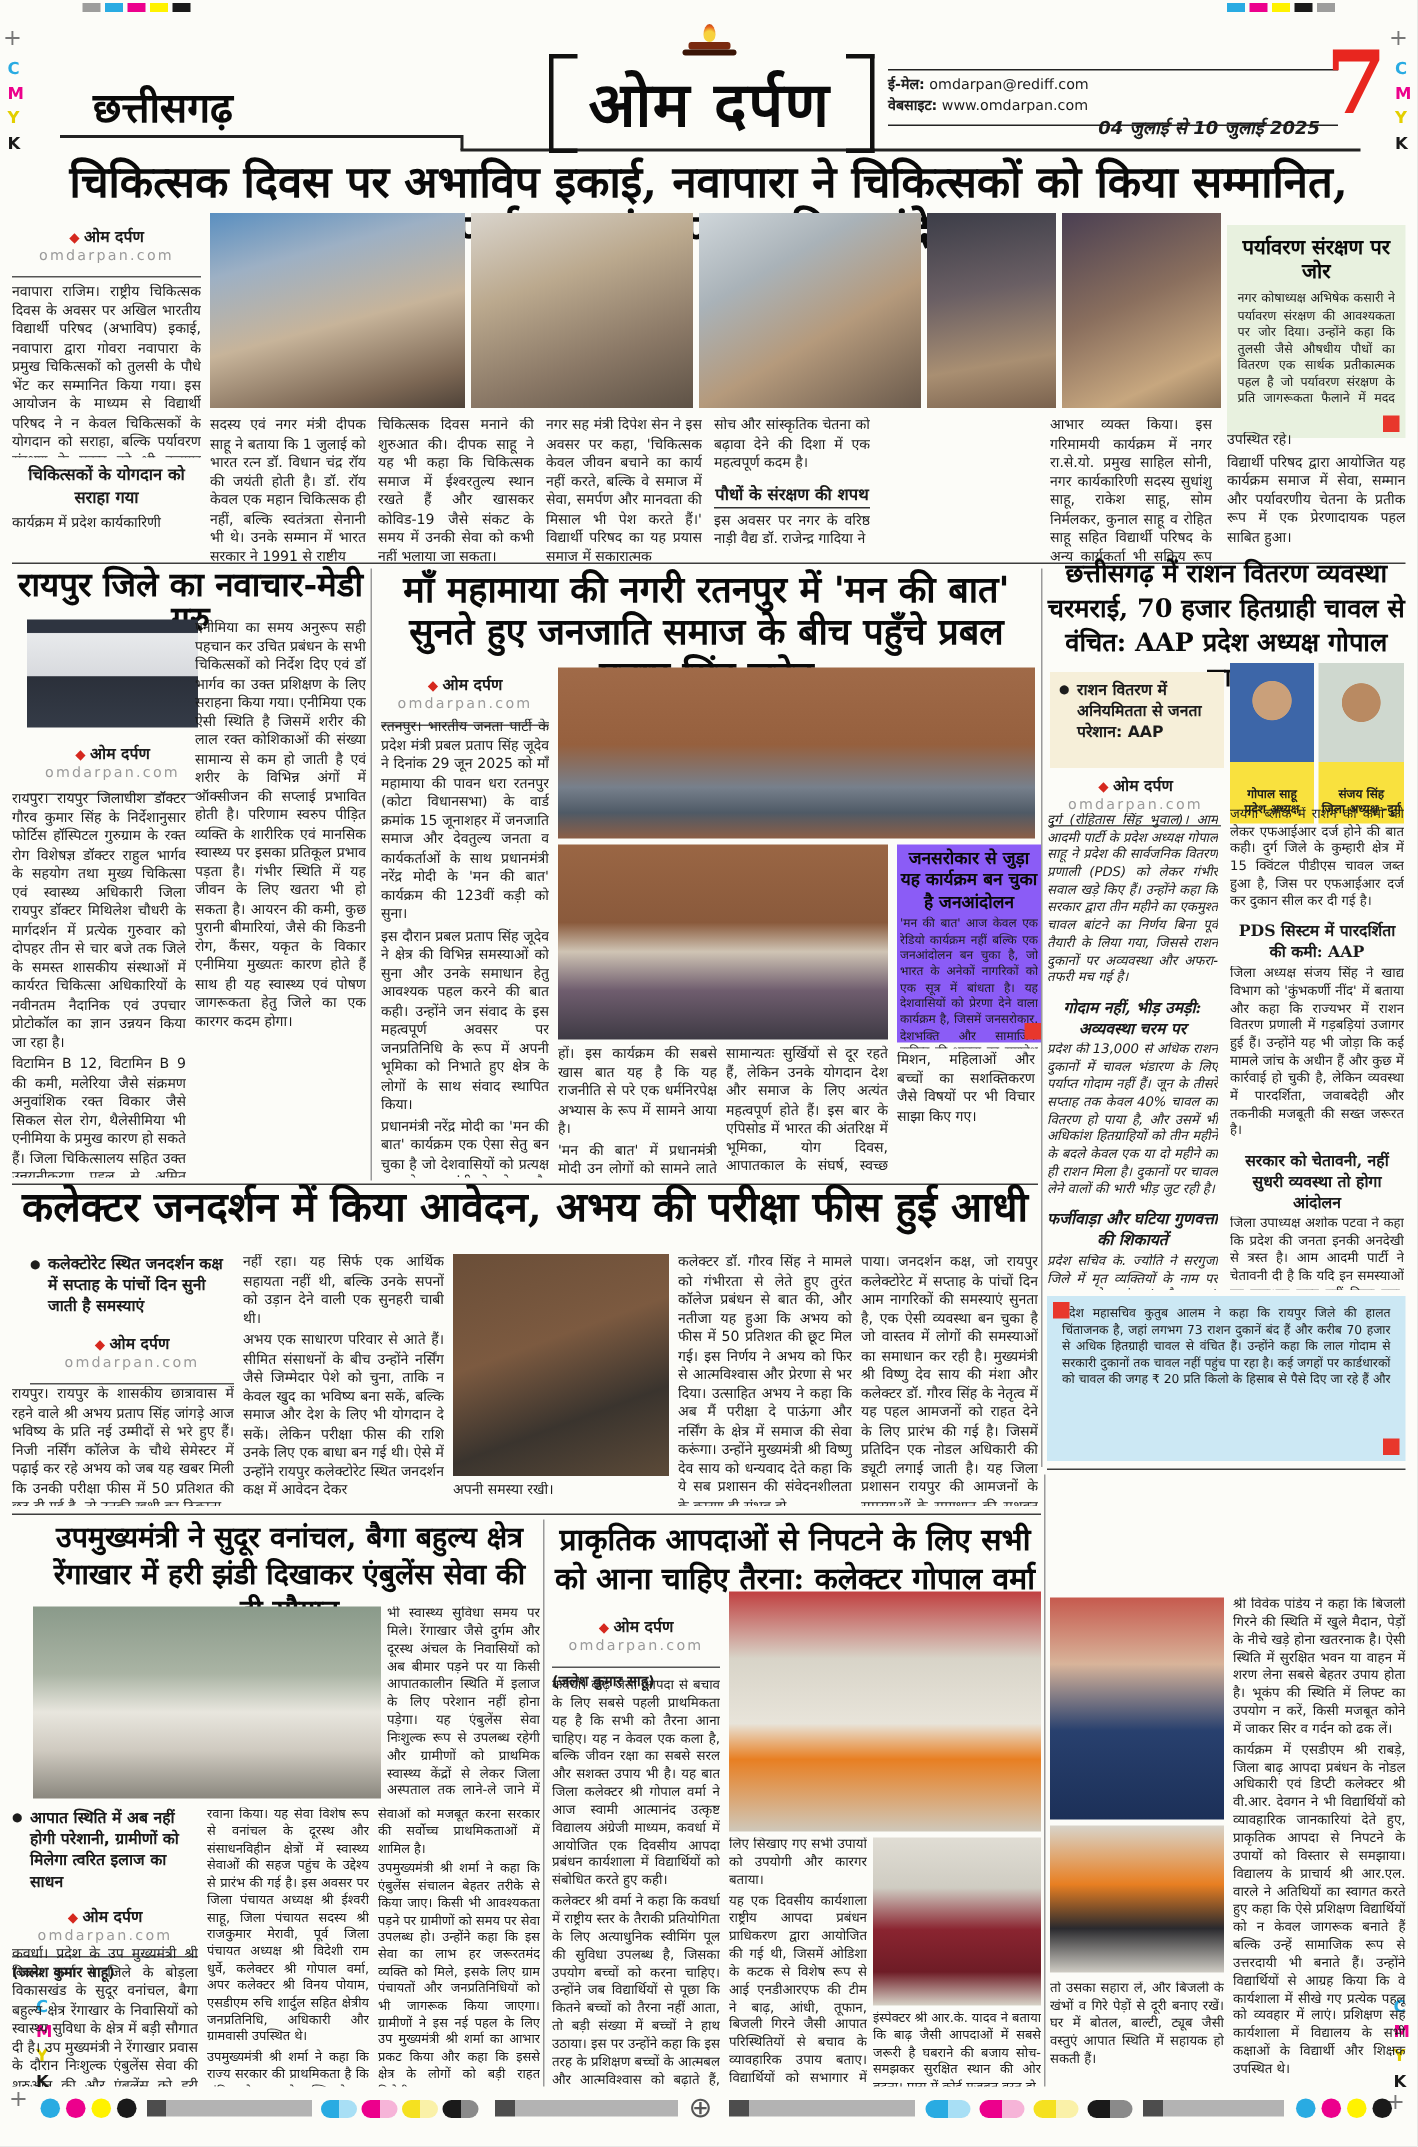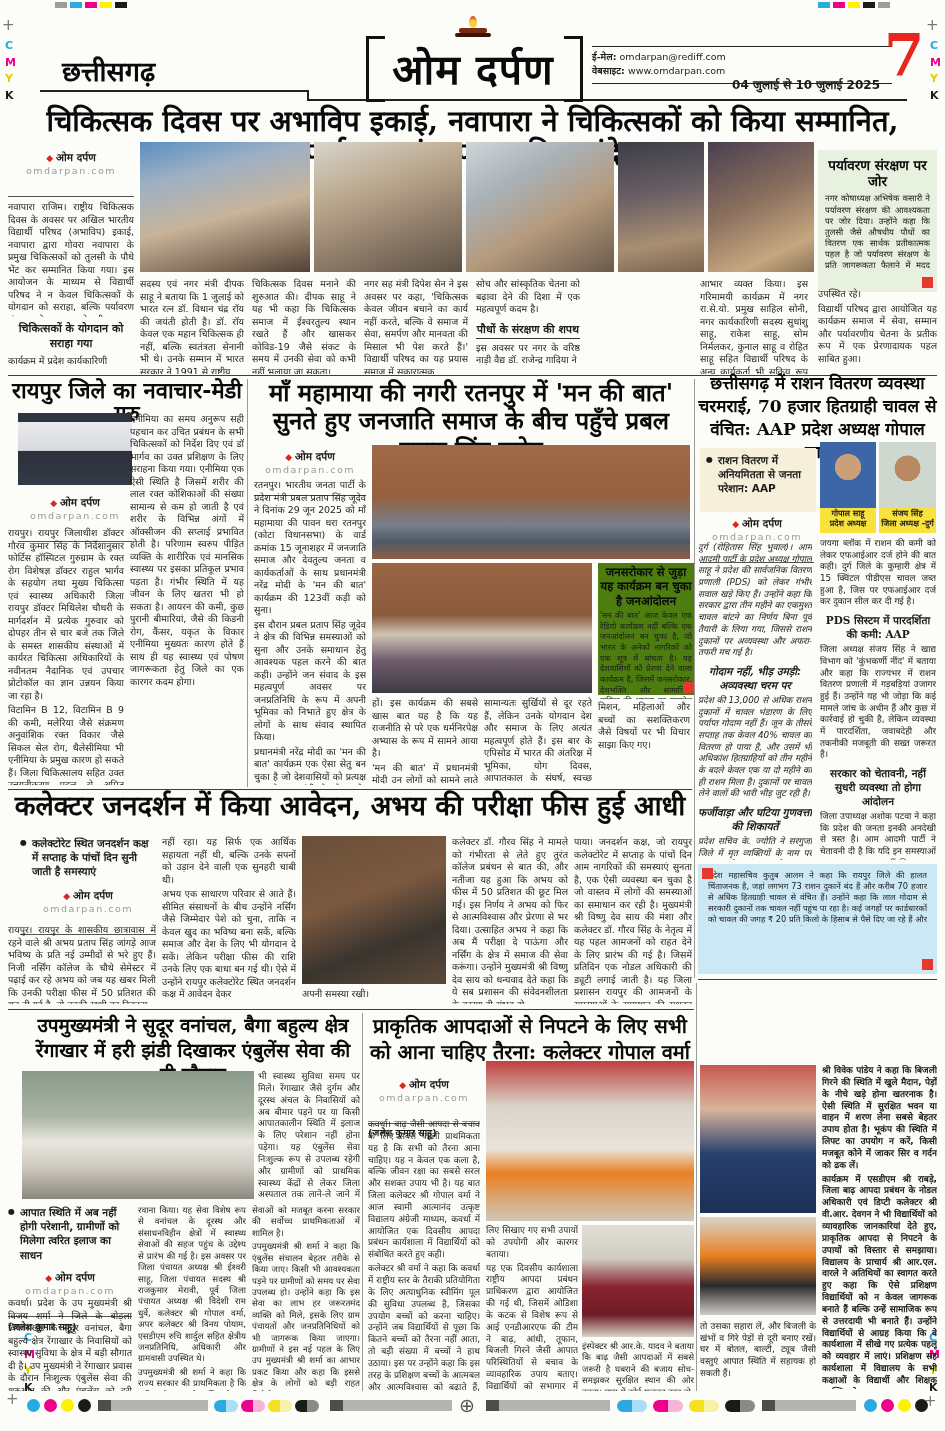--- a/index.html
+++ b/index.html
@@ -2,38 +2,38 @@
 <html><head>
 <meta charset="utf-8">
 <style>
   html,body{margin:0;padding:0;background:#d9d9d9;}
   .page{position:relative;width:945px;height:1431px;background:#fcfcf8;overflow:hidden;
         font-family:"DejaVu Sans","Liberation Sans",sans-serif;color:#1c1c1c;}
   .abs{position:absolute;}
   .hd{font-family:"DejaVu Serif","Liberation Serif",serif;font-weight:900;color:#0a0a0a;}
   .bt{font-size:9.4px;line-height:1.33;text-align:justify;overflow:hidden;}
   .bt p{margin:0 0 2px 0;}
-  .byline{text-align:center;border-bottom:1px solid #555;padding-bottom:20px;}
+  .byline{text-align:center;border-bottom:1px solid #555;padding-bottom:8px;}
   .byline .ag{font-weight:800;font-size:10.5px;}
   .byline .dm{color:#d5281e;font-size:9px;margin-right:3px;}
   .byline .site{color:#9a9a9a;font-size:9.5px;letter-spacing:1.5px;}
   .subh{font-family:"DejaVu Serif","Liberation Serif",serif;font-weight:800;font-size:11px;
         text-align:center;margin:3px 0;padding-bottom:2px;border-bottom:1px solid #333;}
   .subh2{font-family:"DejaVu Serif","Liberation Serif",serif;font-weight:800;font-size:10.5px;
         text-align:center;margin:3px 0;}
   .bullet{display:flex;gap:5px;font-weight:800;font-size:10.5px;line-height:1.35;text-align:left;}
   .bullet .dot{font-size:8px;margin-top:2px;}
   .photo{position:absolute;overflow:hidden;background:#b8b0a4;}
   .rule{position:absolute;background:#3d3d3d;}
   .vline{position:absolute;background:#9a9a9a;width:1px;}
   .rsq{position:absolute;width:11px;height:11px;background:#e8372c;}
   .greenbox{position:absolute;background:#e8f1df;padding:7px 7px;}
   .ybox{position:absolute;background:#f6efd9;padding:5px 6px;}
   .bluebox{position:absolute;background:#cce8f4;padding:6px 10px;}
-  .capstrip{position:absolute;background:#f9e13e;text-align:center;font-weight:800;font-size:8px;line-height:1.25;padding-top:1px;}
+  .capstrip{position:absolute;background:#f9e13e;text-align:center;font-weight:800;font-size:8px;line-height:1.25;padding-top:17px;}
   .cmyk{position:absolute;display:flex;flex-direction:column;font-size:11px;font-weight:800;line-height:1.5;}
   .c-c{color:#29abe2}.c-m{color:#ec008c}.c-y{color:#e3cf00}.c-k{color:#1a1a1a}
   .cross{position:absolute;color:#777;font-size:15px;font-weight:400;}
   .chips{position:absolute;display:flex;gap:3px;}
   .chip{width:12px;height:6px;}
   .dotc{position:absolute;width:13px;height:13px;border-radius:50%;}
   .bar{position:absolute;height:11px;background:linear-gradient(90deg,#4d4d4d 0 13px,#b3b3b3 13px);}
   .pill{position:absolute;height:12px;border-radius:6px;}
   
   .ph-g1{background:linear-gradient(165deg,#5a8fc0 0%,#9db0c4 25%,#c7b49a 55%,#7c6754 85%,#4e4238 100%);}
@@ -114,21 +114,21 @@
     </div>
     <div class="abs" style="left:366px;top:36px;width:214px;height:60px;border-left:3px solid #111;border-top:3px solid #111;border-bottom:3px solid #111;width:16px;"></div>
     <div class="abs" style="left:564px;top:36px;width:16px;height:60px;border-right:3px solid #111;border-top:3px solid #111;border-bottom:3px solid #111;"></div>
     <div class="abs hd" style="left:382px;top:40px;width:182px;font-size:41px;text-align:center;letter-spacing:1px;">ओम दर्पण</div>
     <div class="abs" style="left:592px;top:46px;width:300px;border-top:1.5px solid #222;border-bottom:1.5px solid #222;padding:3px 0 4px;">
       <div style="font-size:9.5px;line-height:1.5;">
         <div><b>ई-मेल:</b> <span>omdarpan@rediff.com</span></div>
         <div><b>वेबसाइट:</b> <span>www.omdarpan.com</span></div>
       </div>
     </div>
-    <div class="abs" style="left:700px;top:76px;width:180px;text-align:right;font-size:12px;font-weight:800;">04 जुलाई से 10 जुलाई 2025</div>
+    <div class="abs" style="left:700px;top:76px;width:180px;text-align:right;font-size:12px;font-weight:800;font-style:italic;">04 जुलाई से 10 जुलाई 2025</div>
     <div class="abs hd" style="left:884px;top:26px;font-size:58px;color:#e8261f;line-height:1;">7</div>
   </header>
 
   <h1 class="abs hd" style="left:8px;top:106px;width:929px;margin:0;font-size:29px;line-height:1.1;text-align:center;">चिकित्सक दिवस पर अभाविप इकाई, नवापारा ने चिकित्सकों को किया सम्मानित, पर्यावरण संरक्षण का दिया संदेश</h1>
 
   <section class="abs" style="left:8px;top:142px;width:929px;height:232px;">
     <div class="abs" style="left:0;top:4px;width:126px;">
       <div class="byline">
         <div><span class="dm">◆</span><span class="ag">ओम दर्पण</span></div>
         <div class="site">omdarpan.com</div>
@@ -217,21 +217,21 @@
     </div>
     <div class="photo ph-brick" style="left:120px;top:66px;width:318px;height:114px;"></div>
     <div class="photo ph-crowd" style="left:120px;top:184px;width:220px;height:130px;"></div>
     <div class="bt abs" style="left:120px;top:318px;width:106px;height:88px;">
       <p>हों। इस कार्यक्रम की सबसे खास बात यह है कि यह राजनीति से परे एक धर्मनिरपेक्ष अभ्यास के रूप में सामने आया है।</p>
       <p>'मन की बात' में प्रधानमंत्री मोदी उन लोगों को सामने लाते हैं जो</p>
     </div>
     <div class="bt abs" style="left:232px;top:318px;width:108px;height:88px;">
         <p>सामान्यतः सुर्खियों से दूर रहते हैं, लेकिन उनके योगदान देश और समाज के लिए अत्यंत महत्वपूर्ण होते हैं। इस बार के एपिसोड में भारत की अंतरिक्ष में भूमिका, योग दिवस, आपातकाल के संघर्ष, स्वच्छ भारत</p>
       </div>
-    <div class="abs" style="left:346px;top:184px;width:92px;height:132px;background:#4d7c0f;padding:0 2px;">
+    <div class="abs" style="left:346px;top:184px;width:92px;height:132px;background:#8b5cf6;padding:0 2px;">
       <div class="hd" style="font-size:11.5px;text-align:center;line-height:1.25;margin:2px 0 3px;">जनसरोकार से जुड़ा यह कार्यक्रम बन चुका है जनआंदोलन</div>
       <div class="bt" style="font-size:8px;height:88px;">
           <p>'मन की बात' आज केवल एक रेडियो कार्यक्रम नहीं बल्कि एक जनआंदोलन बन चुका है, जो भारत के अनेकों नागरिकों को एक सूत्र में बांधता है। यह देशवासियों को प्रेरणा देने वाला कार्यक्रम है, जिसमें जनसरोकार, देशभक्ति और सामाजिक दायित्व की भावना का समावेश होता है।</p>
         </div>
       <span class="rsq" style="right:0;bottom:2px;"></span>
     </div>
     <div class="bt abs" style="left:346px;top:322px;width:92px;height:70px;">
         <p>मिशन, महिलाओं और बच्चों का सशक्तिकरण जैसे विषयों पर भी विचार साझा किए गए।</p>
       </div>
   </section>
@@ -391,21 +391,21 @@
   </section>
 
   <div class="vline" style="left:696px;top:983px;height:408px;"></div>
 
   <section class="abs" style="left:700px;top:983px;width:237px;height:408px;">
     <div class="photo ph-cop" style="left:0;top:82px;width:116px;height:148px;"></div>
     <div class="photo ph-tarp" style="left:0;top:234px;width:116px;height:98px;"></div>
     <div class="bt abs" style="left:0;top:338px;width:116px;height:68px;font-size:8.8px;">
         <p>तो उसका सहारा लें, और बिजली के खंभों व गिरे पेड़ों से दूरी बनाए रखें। घर में बोतल, बाल्टी, ट्यूब जैसी वस्तुएं आपात स्थिति में सहायक हो सकती हैं।</p>
       </div>
-    <div class="bt abs" style="left:122px;top:82px;width:115px;height:324px;font-size:8.9px;font-weight:bold;">
+    <div class="bt abs" style="left:122px;top:82px;width:115px;height:324px;font-size:8.9px;">
       <p>श्री विवेक पांडेय ने कहा कि बिजली गिरने की स्थिति में खुले मैदान, पेड़ों के नीचे खड़े होना खतरनाक है। ऐसी स्थिति में सुरक्षित भवन या वाहन में शरण लेना सबसे बेहतर उपाय होता है। भूकंप की स्थिति में लिफ्ट का उपयोग न करें, किसी मजबूत कोने में जाकर सिर व गर्दन को ढक लें।</p>
       <p>कार्यक्रम में एसडीएम श्री राबड़े, जिला बाढ़ आपदा प्रबंधन के नोडल अधिकारी एवं डिप्टी कलेक्टर श्री वी.आर. देवगन ने भी विद्यार्थियों को व्यावहारिक जानकारियां देते हुए, प्राकृतिक आपदा से निपटने के उपायों को विस्तार से समझाया। विद्यालय के प्राचार्य श्री आर.एल. वारले ने अतिथियों का स्वागत करते हुए कहा कि ऐसे प्रशिक्षण विद्यार्थियों को न केवल जागरूक बनाते हैं बल्कि उन्हें सामाजिक रूप से उत्तरदायी भी बनाते हैं। उन्होंने विद्यार्थियों से आग्रह किया कि वे कार्यशाला में सीखे गए प्रत्येक पहलू को व्यवहार में लाएं। प्रशिक्षण सह कार्यशाला में विद्यालय के सभी कक्षाओं के विद्यार्थी और शिक्षक उपस्थित थे।</p>
     </div>
   </section>
 
   <div class="abs" style="left:0;top:1396px;width:945px;height:20px;">
     <span class="dotc" style="left:27px;top:3px;background:#29abe2;"></span>
     <span class="dotc" style="left:44px;top:3px;background:#ec008c;"></span>
     <span class="dotc" style="left:61px;top:3px;background:#fff200;"></span>
     <span class="dotc" style="left:78px;top:3px;background:#1a1a1a;"></span>

